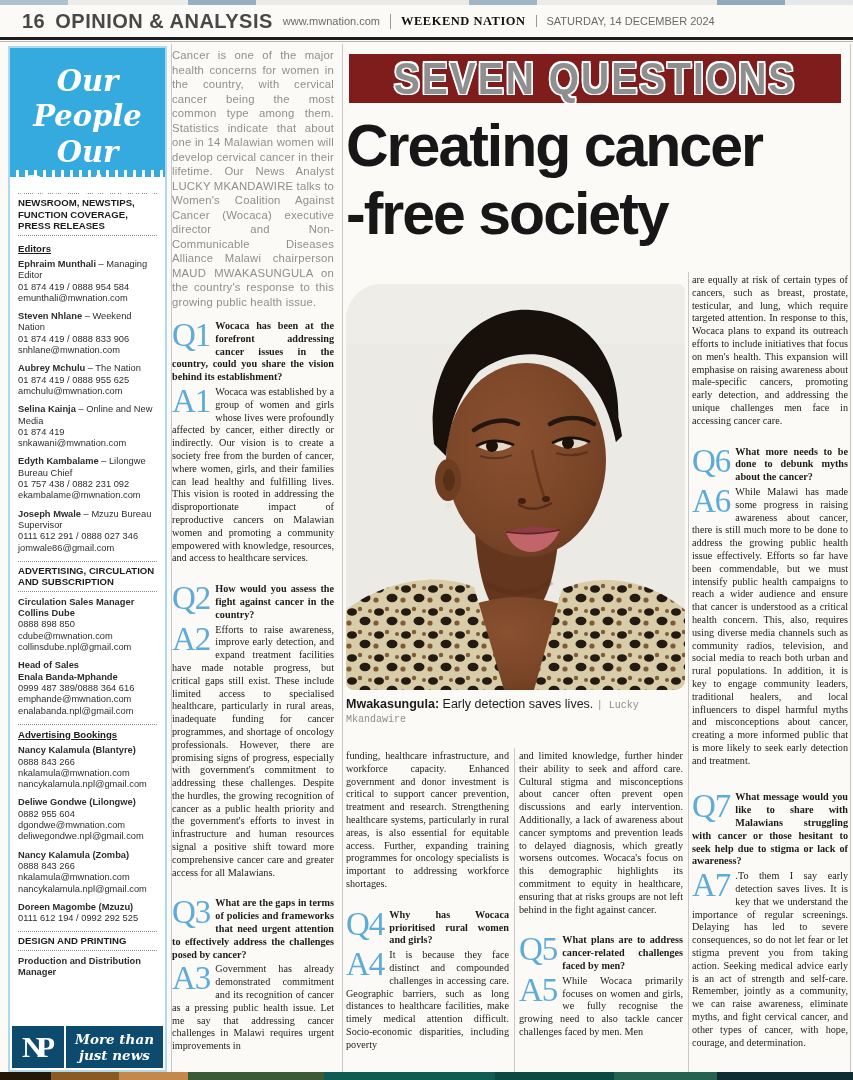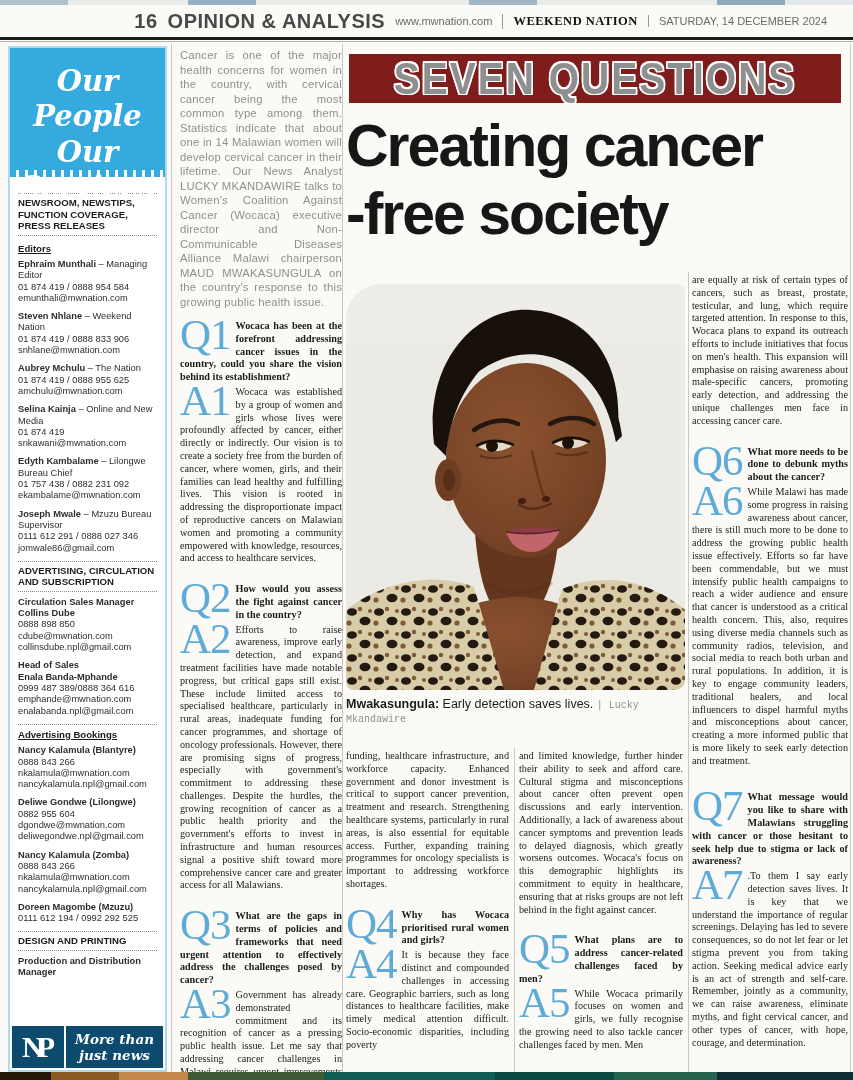--- a/index.html
+++ b/index.html
@@ -9,21 +9,21 @@
     font-family:"Liberation Sans", sans-serif; color:#222;
   }
   
   .top-smudge { position:absolute; left:0; top:0; width:853px; height:5px;
     background:linear-gradient(90deg,#9db3c4 0 8%,#e8e8e8 8% 22%,#7e9cb5 22% 30%,#e6e6e6 30% 55%,#8aa6bb 55% 63%,#e8e8e8 63% 84%,#7795ad 84% 92%,#dfe3e6 92% 100%);
     opacity:.8; }
   .bottom-strip { position:absolute; left:0; top:1072px; width:853px; height:8px;
     background:linear-gradient(90deg,#241807 0 6%,#8a5a22 6% 14%,#c4894a 14% 22%,#3c5a33 22% 38%,#0f5c52 38% 58%,#0b4a43 58% 72%,#23634f 72% 84%,#102c33 84% 100%); }
   
   .header { position:absolute; left:0; top:5px; width:853px; height:32px;
-    display:flex; align-items:center; justify-content:flex-end; padding:0 16px; }
+    display:flex; align-items:center; justify-content:flex-start; padding:0 22px; }
   .header-left { font-size:20px; font-weight:bold; color:#484848; letter-spacing:.5px; }
   .header-left .pgnum { margin-right:10px; }
   .header-right { display:flex; align-items:center; font-size:11px; color:#6a6a6a; }
   .header-right .seg { padding:0 10px; }
   .header-right .seg + .seg { border-left:1px solid #999; }
   .header-right .pub { font-family:"Liberation Serif", serif; font-weight:bold; color:#111; font-size:12.5px; letter-spacing:.5px; }
   .header-rule { position:absolute; left:0; top:37px; width:853px; height:3px; background:#1d1d1d; }
   .header-rule2 { position:absolute; left:0; top:41px; width:853px; height:1px; background:#b5b5b5; }
   
   .vsep { position:absolute; width:1px; background:#c8c8c8; }
@@ -42,26 +42,26 @@
   .entry .b { font-weight:bold; }
   .sb-logo { position:absolute; left:2px; right:2px; bottom:2px; height:42px;
     background:#0c4a6e; display:flex; align-items:center; }
   .sb-logo .monogram { width:54px; height:100%; display:flex; align-items:center; justify-content:center;
     border-right:2px solid #fff; font-family:"Liberation Serif", serif; font-weight:bold;
     font-size:30px; color:#fff; letter-spacing:-7px; padding-right:6px; }
   .sb-logo .tagline { flex:1; text-align:center; color:#fff; font-family:"DejaVu Serif", serif;
     font-style:italic; font-weight:bold; font-size:13.5px; }
   
   .col { position:absolute; overflow:hidden; text-align:justify; }
-  .col2 { left:180px; top:48px; width:162px; height:1024px; }
+  .col2 { left:172px; top:48px; width:162px; height:1024px; }
   .intro { font-size:11.3px; line-height:14.5px; color:#8f8f8f; letter-spacing:.2px; }
   .qa-body { font-family:"Liberation Serif", serif; font-size:10.2px; line-height:12.8px; color:#1b1b1b; }
   .qblock { margin-top:11px; }
   .qnum { float:left; font-family:"Liberation Serif", serif; color:#5fabd8;
-    font-size:43px; line-height:26px; margin:2px 5px 0 0; letter-spacing:-1px; }
+    font-size:33px; line-height:26px; margin:2px 5px 0 0; letter-spacing:-1px; }
   .qtext { font-weight:bold; }
   .ablock { margin-top:2px; }
   .cont { margin-top:0; }
   .gap-top { margin-top:18px; }
   
   .kicker { position:absolute; left:349px; top:54px; width:492px; height:49px;
     background:#7f1d1d; display:flex; align-items:center; justify-content:center; }
   .kicker span { font-weight:bold; font-size:39px; letter-spacing:2px; color:#8f8f8f;
     transform:scaleY(1.12); text-shadow:-1.5px -1.5px 0 #fff, 1.5px -1.5px 0 #fff, -1.5px 1.5px 0 #fff, 1.5px 1.5px 0 #fff, 0 -1.5px 0 #fff, 0 1.5px 0 #fff, -1.5px 0 0 #fff, 1.5px 0 0 #fff; }
   .headline { position:absolute; left:346px; top:112px; width:505px;

